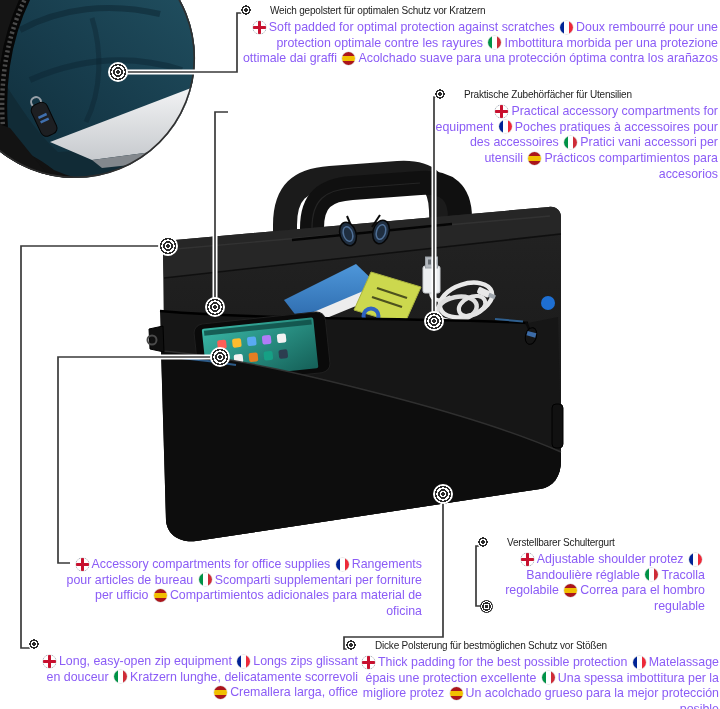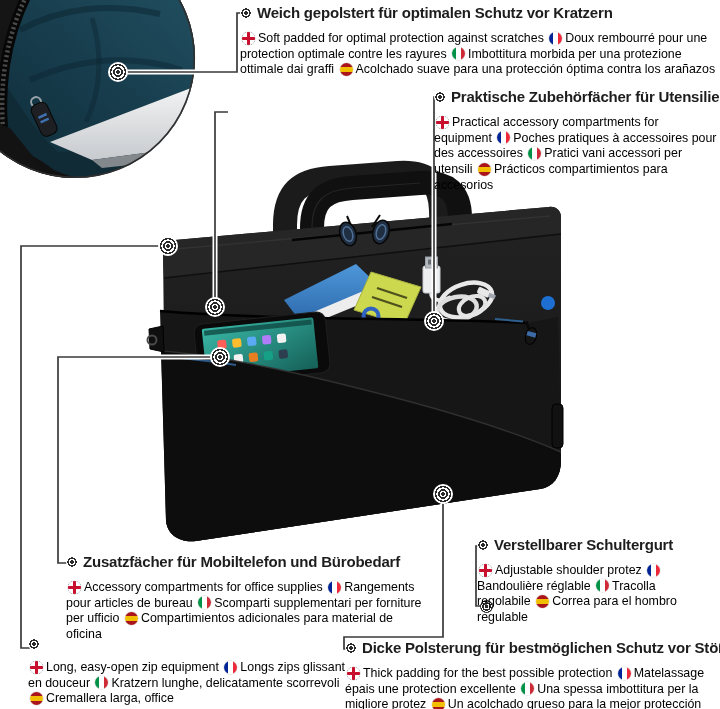--- a/index.html
+++ b/index.html
@@ -1,23 +1,23 @@
 <!DOCTYPE html>
 <html><head>
 <meta charset="utf-8">
 <style>
   html,body{margin:0;padding:0;background:#fff;}
   #stage{position:relative;width:720px;height:709px;background:#fff;overflow:hidden;
          font-family:"Liberation Sans",sans-serif;}
   svg{position:absolute;left:0;top:0;}
 
   .callout{position:absolute;z-index:8;}
-  .heading{display:flex;align-items:center;gap:5px;font-weight:700;font-size:15px;
+  .heading{display:flex;align-items:center;gap:18px;font-weight:400;font-size:10px;
            color:#1d1d1d;white-space:nowrap;letter-spacing:-0.2px;}
-  .cbody{font-size:12.4px;line-height:15.7px;margin-top:10px;color:#000000;}
+  .cbody{font-size:12.4px;line-height:15.7px;margin-top:4px;color:#8b5cf6;text-align:right;}
 
   .bullseye{width:12px;height:12px;border-radius:50%;flex:0 0 auto;
     background:radial-gradient(circle,#2b2b2b 0 1.7px,#fff 1.7px 3.1px,#2b2b2b 3.1px 4.6px,#fff 4.6px);}
   .target{position:absolute;width:20px;height:20px;border-radius:50%;z-index:6;
     background:radial-gradient(circle,#2b2b2b 0 1.7px,#fff 1.7px 3.4px,#2b2b2b 3.4px 4.9px,#fff 4.9px 6.6px,#2b2b2b 6.6px 8.2px,#fff 8.2px);}
   .target.small{width:13px;height:13px;
     background:radial-gradient(circle,#2b2b2b 0 1.5px,#fff 1.5px 2.9px,#2b2b2b 2.9px 4.3px,#fff 4.3px 5.3px,#2b2b2b 5.3px 6.5px,#fff 6.5px);}
 
   .flag{display:inline-block;width:13px;height:13px;border-radius:50%;
         vertical-align:-2.5px;margin:0 3px 0 2px;box-shadow:0 0 0 0.5px rgba(0,0,0,.18);}
@@ -245,24 +245,20 @@
 
   <div class="callout" style="left:434px;top:88px;width:284px;">
     <div class="heading">
         <span class="bullseye"></span>
       <span>Praktische Zubehörfächer für Utensilien</span>
       </div>
     <div class="cbody"><span class="flag flag-gb"></span><span>Practical accessory compartments for equipment </span><span class="flag flag-fr"></span><span>Poches pratiques à accessoires pour des accessoires </span><span class="flag flag-it"></span><span>Pratici vani accessori per utensili </span><span class="flag flag-es"></span><span>Prácticos compartimientos para accesorios </span></div>
   </div>
 
   <div class="callout" style="left:66px;top:553px;width:356px;">
-    <div class="heading">
-        <span class="bullseye"></span>
-      <span>Zusatzfächer für Mobiltelefon und Bürobedarf</span>
-      </div>
     <div class="cbody"><span class="flag flag-gb"></span><span>Accessory compartments for office supplies </span><span class="flag flag-fr"></span><span>Rangements pour articles de bureau </span><span class="flag flag-it"></span><span>Scomparti supplementari per forniture per ufficio </span><span class="flag flag-es"></span><span>Compartimientos adicionales para material de oficina </span></div>
   </div>
 
   <div class="callout" style="left:477px;top:536px;width:228px;">
     <div class="heading">
         <span class="bullseye"></span>
       <span>Verstellbarer Schultergurt</span>
       </div>
     <div class="cbody"><span class="flag flag-gb"></span><span>Adjustable shoulder protez </span><span class="flag flag-fr"></span><span>Bandoulière réglable </span><span class="flag flag-it"></span><span>Tracolla regolabile </span><span class="flag flag-es"></span><span>Correa para el hombro regulable </span></div>
   </div>

